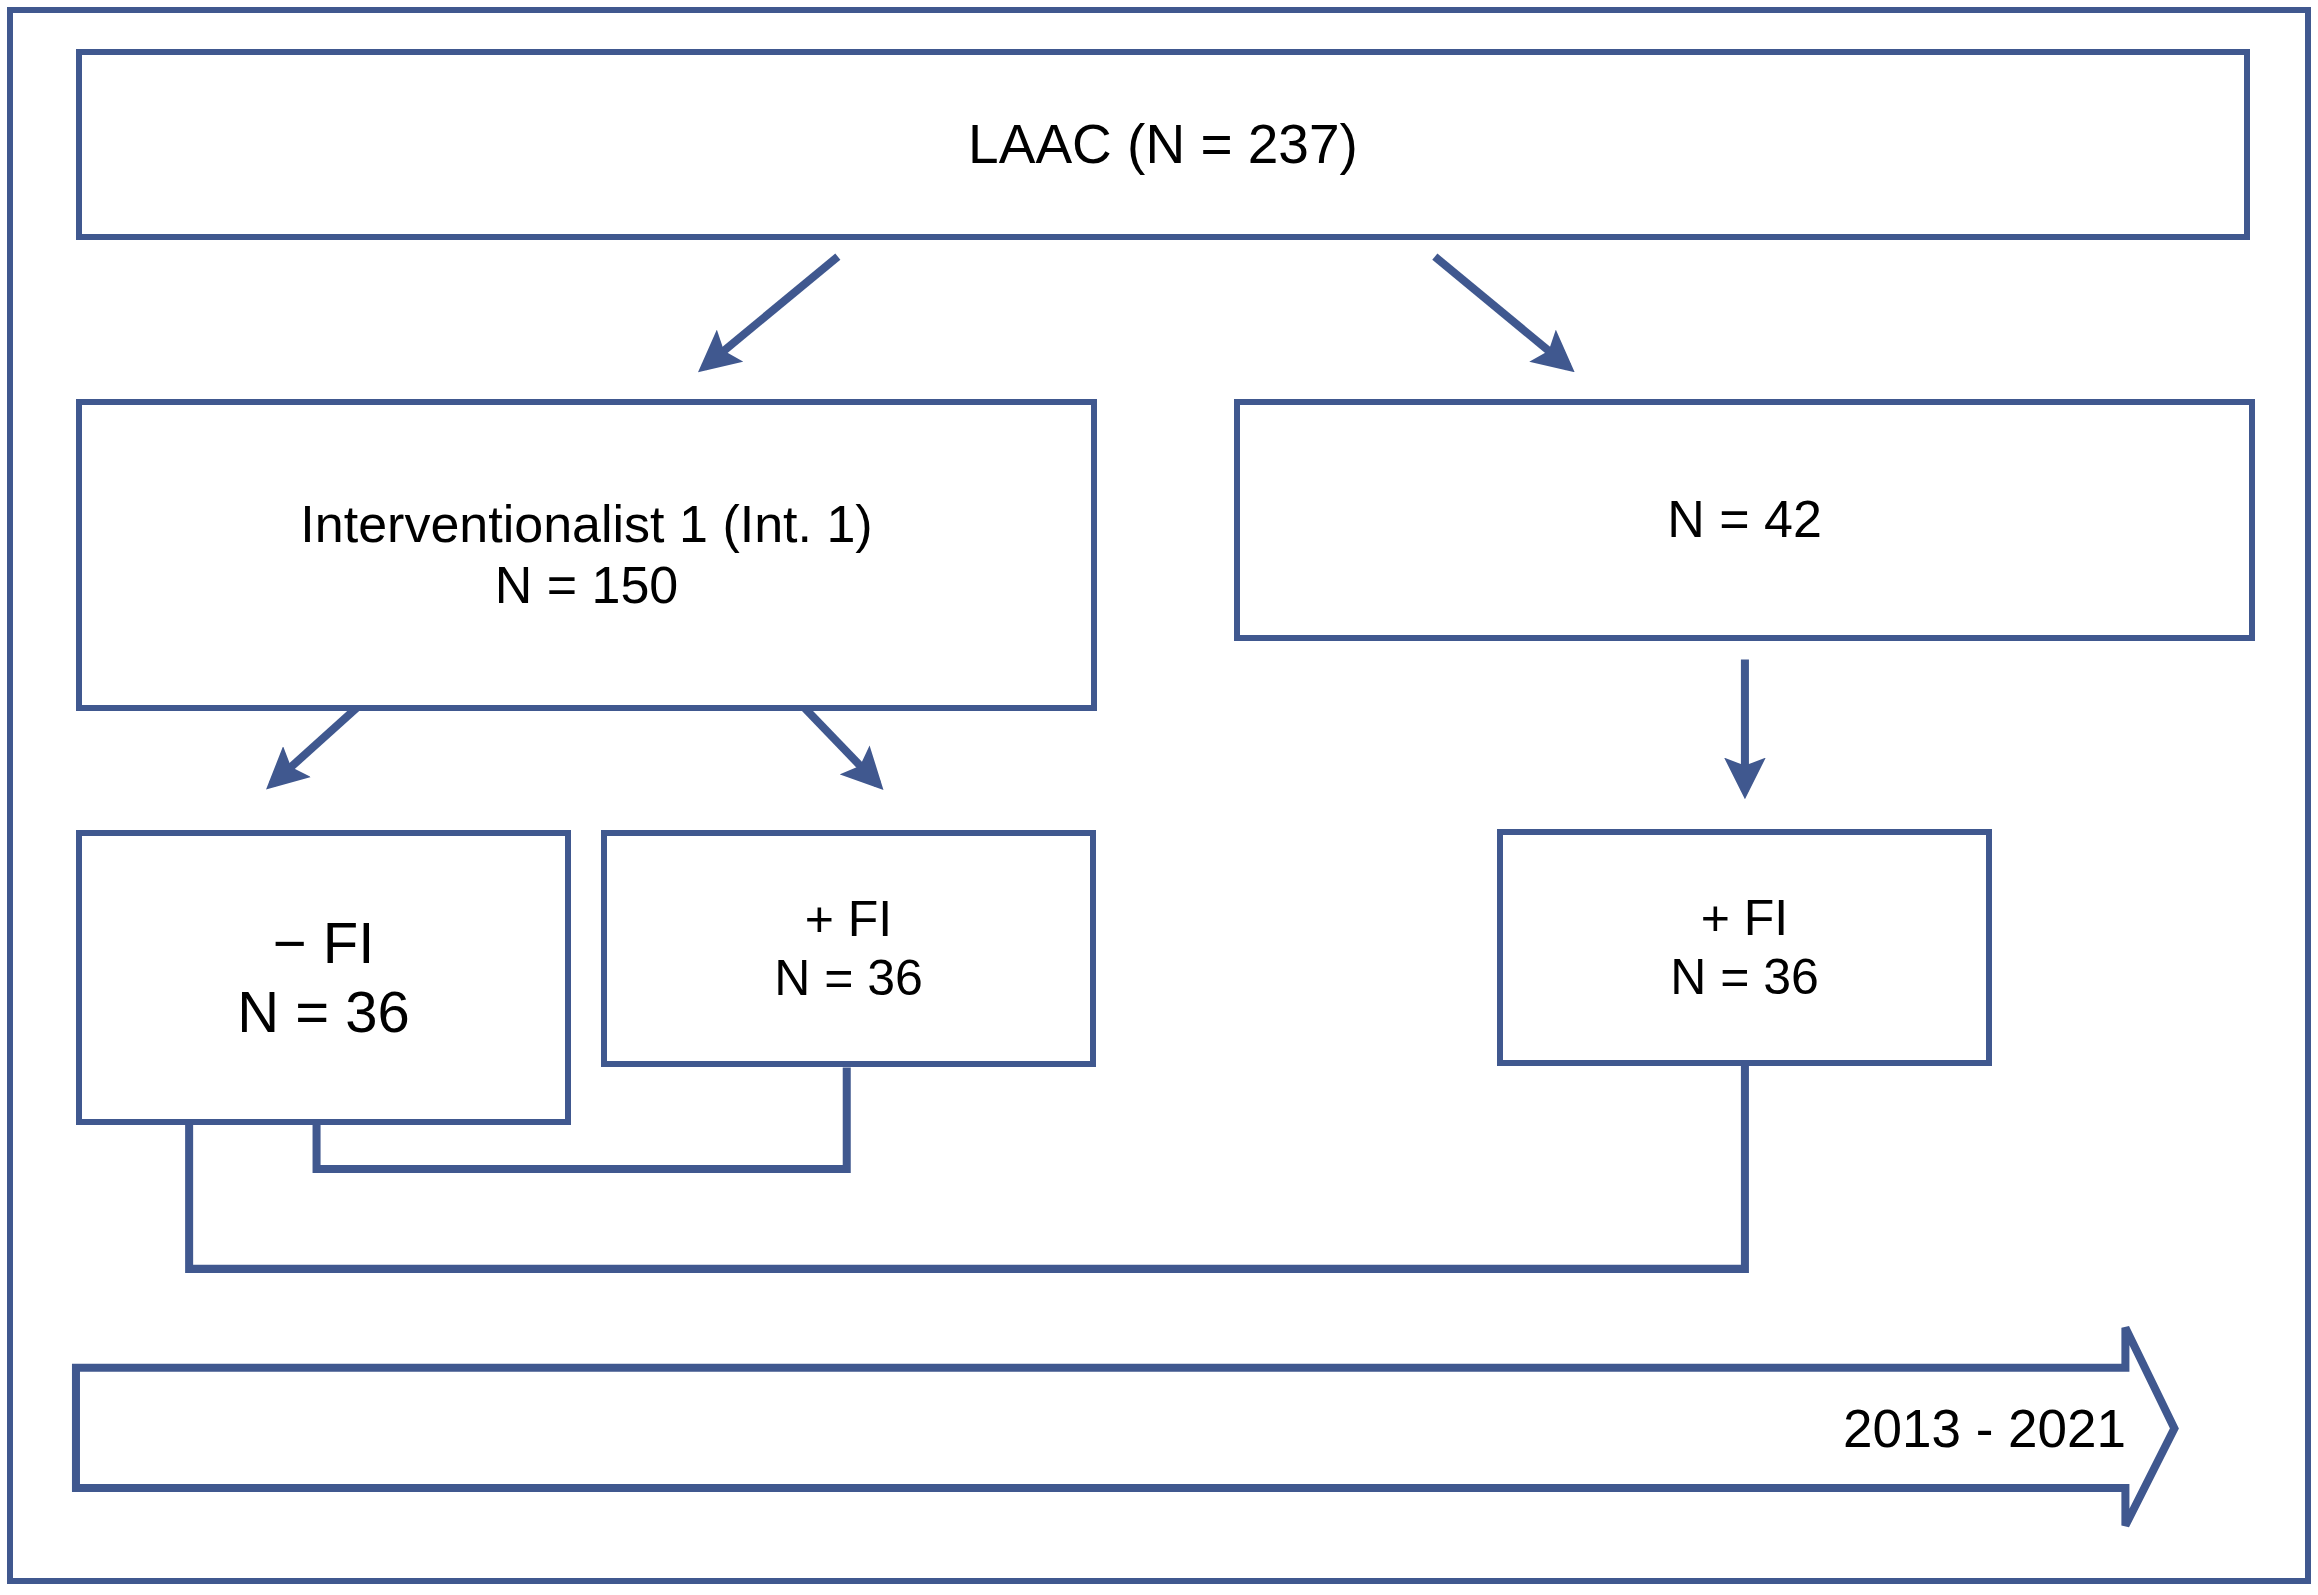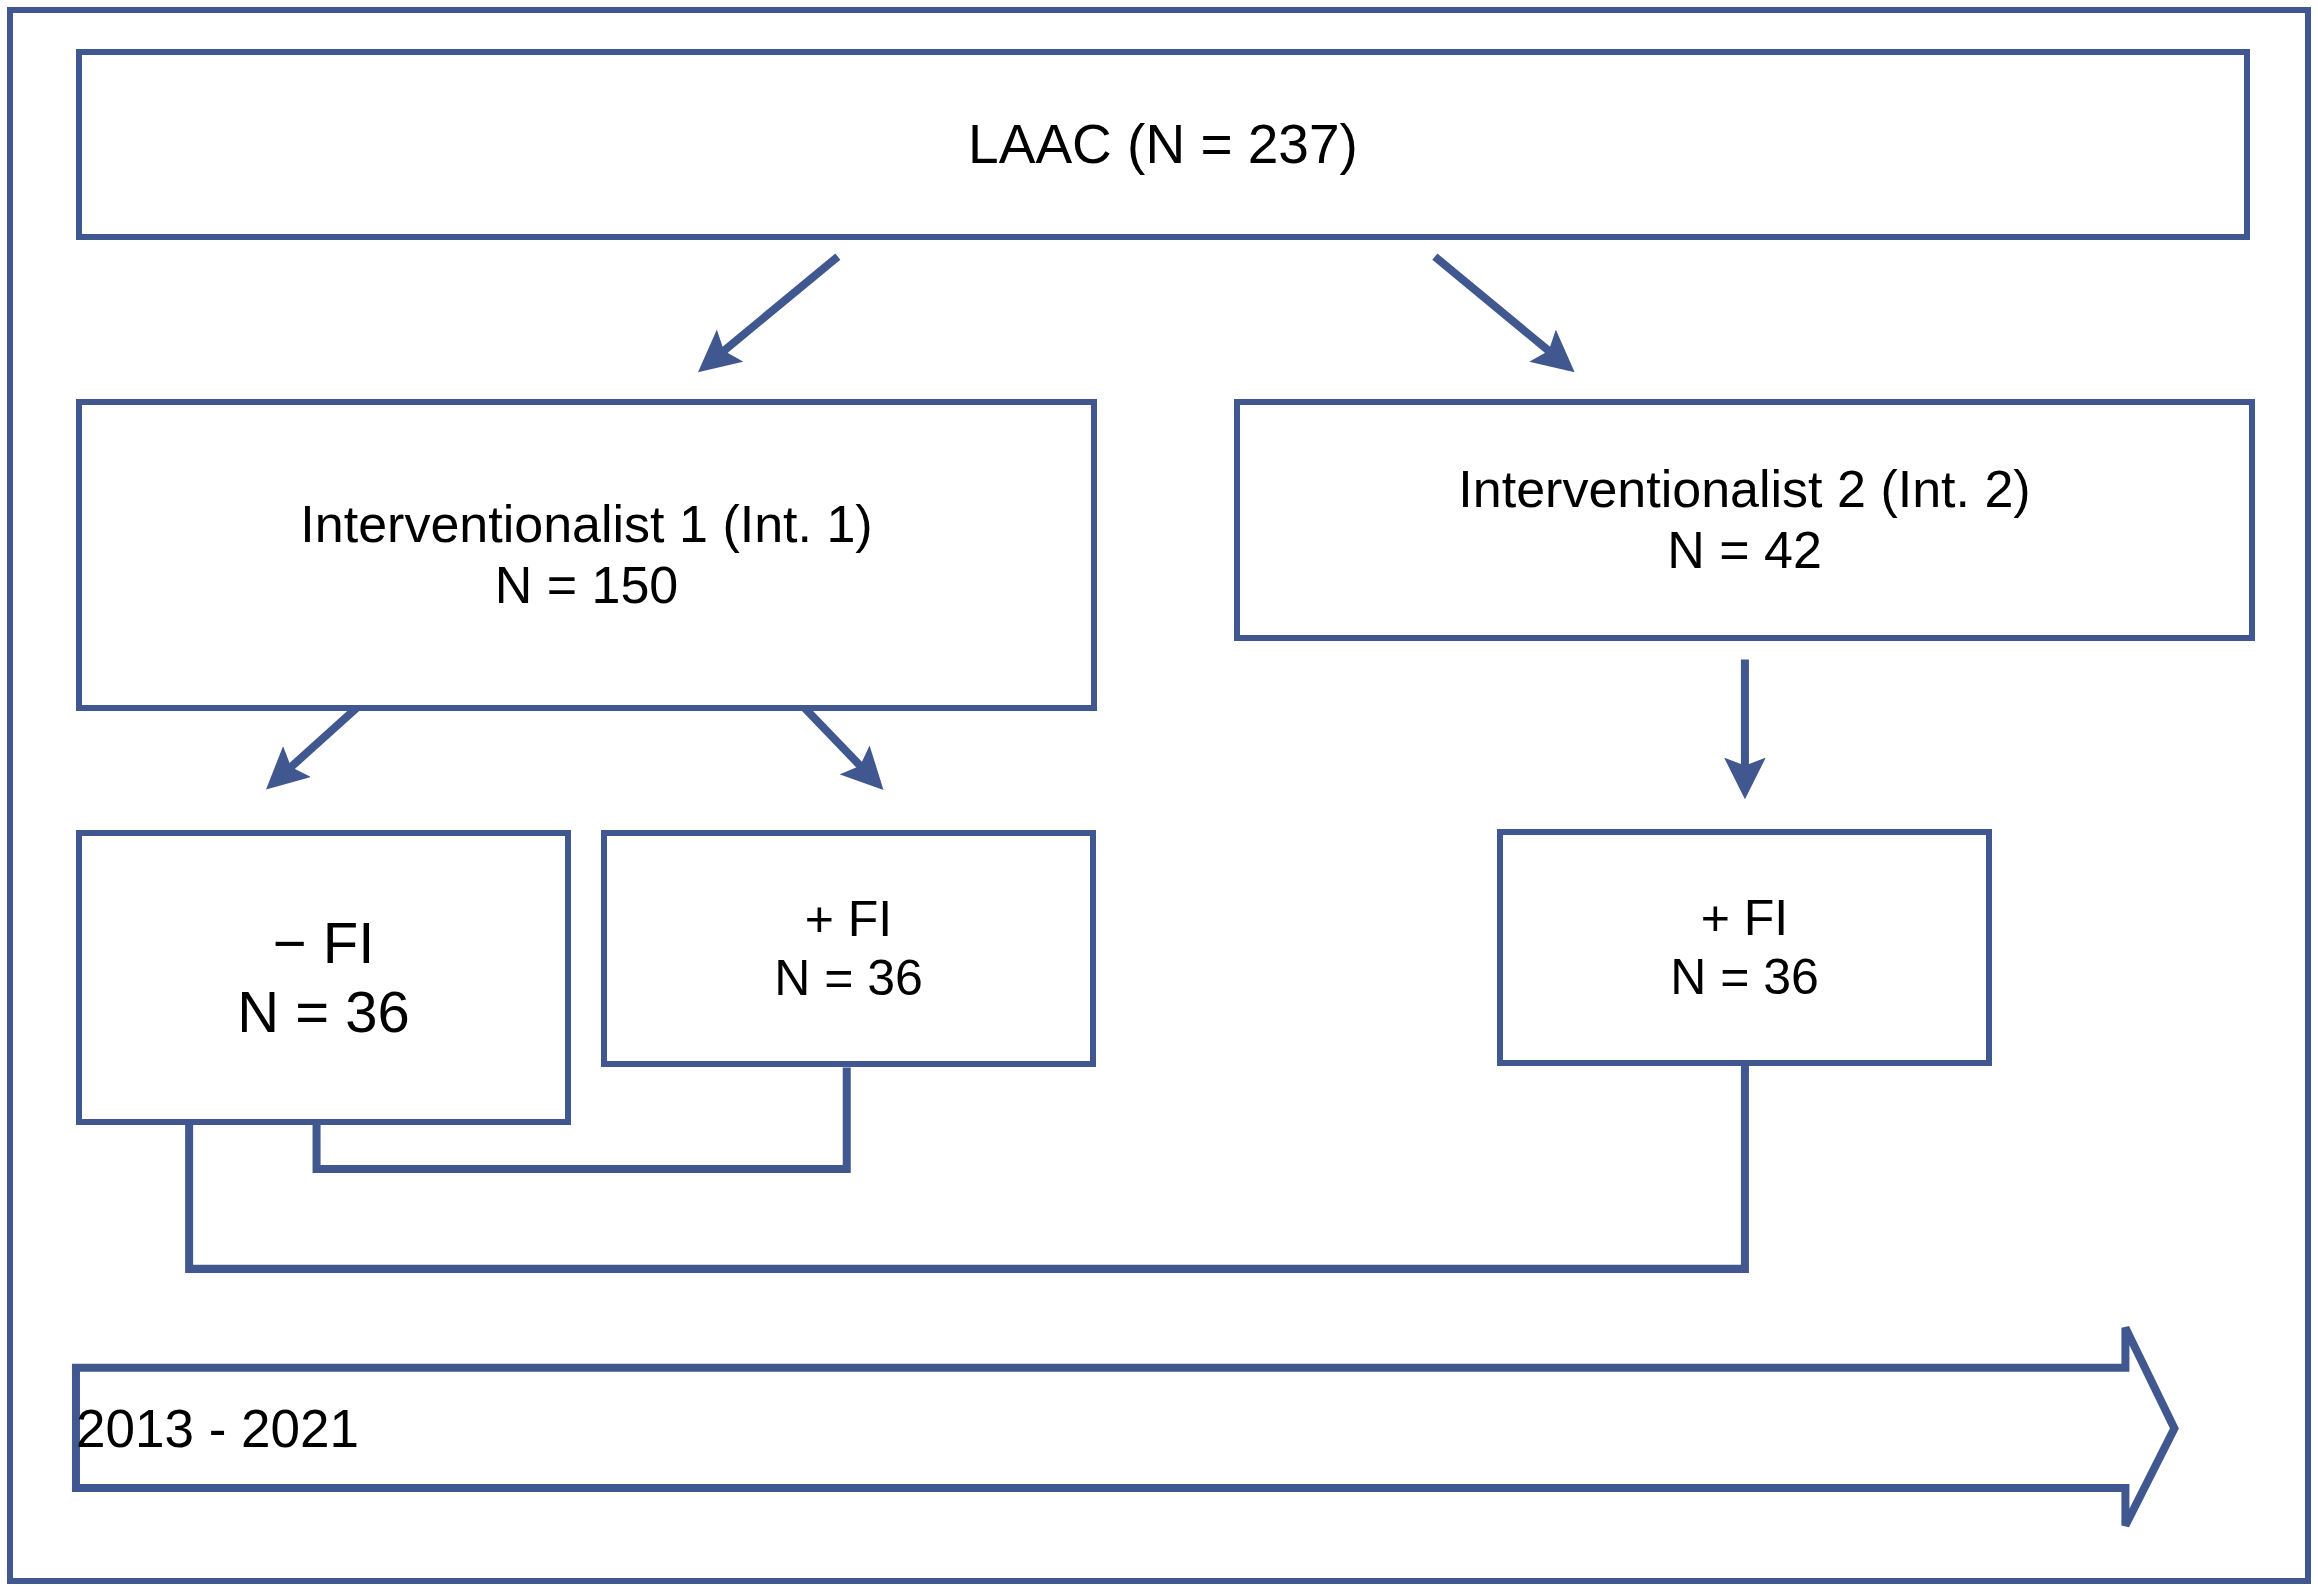--- a/index.html
+++ b/index.html
@@ -89,21 +89,21 @@
 
   
   #timeline-label {
     position: absolute;
     left: 76px;
     top: 1368px;
     width: 2050px;
     height: 121px;
     display: flex;
     align-items: center;
-    justify-content: flex-start;
+    justify-content: flex-end;
     font-size: 53px;
     color: #000000;
     white-space: nowrap;
   }
 </style>
 </head>
 <body>
 
 <div id="canvas">
 
@@ -136,21 +136,20 @@
   <div class="node" id="node-laac">
     <span class="line1">LAAC (N = 237)</span>
   </div>
 
   <div class="node" id="node-int1">
     <span class="line1">Interventionalist 1 (Int. 1)</span>
     <span class="line2">N = 150</span>
   </div>
 
   <div class="node" id="node-int2">
-    <span class="line1">Interventionalist 2 (Int. 2)</span>
     <span class="line2">N = 42</span>
   </div>
 
   <div class="node" id="node-int1-nofi">
     <span class="line1">− FI</span>
     <span class="line2">N = 36</span>
   </div>
 
   <div class="node" id="node-int1-fi">
     <span class="line1">+ FI</span>

